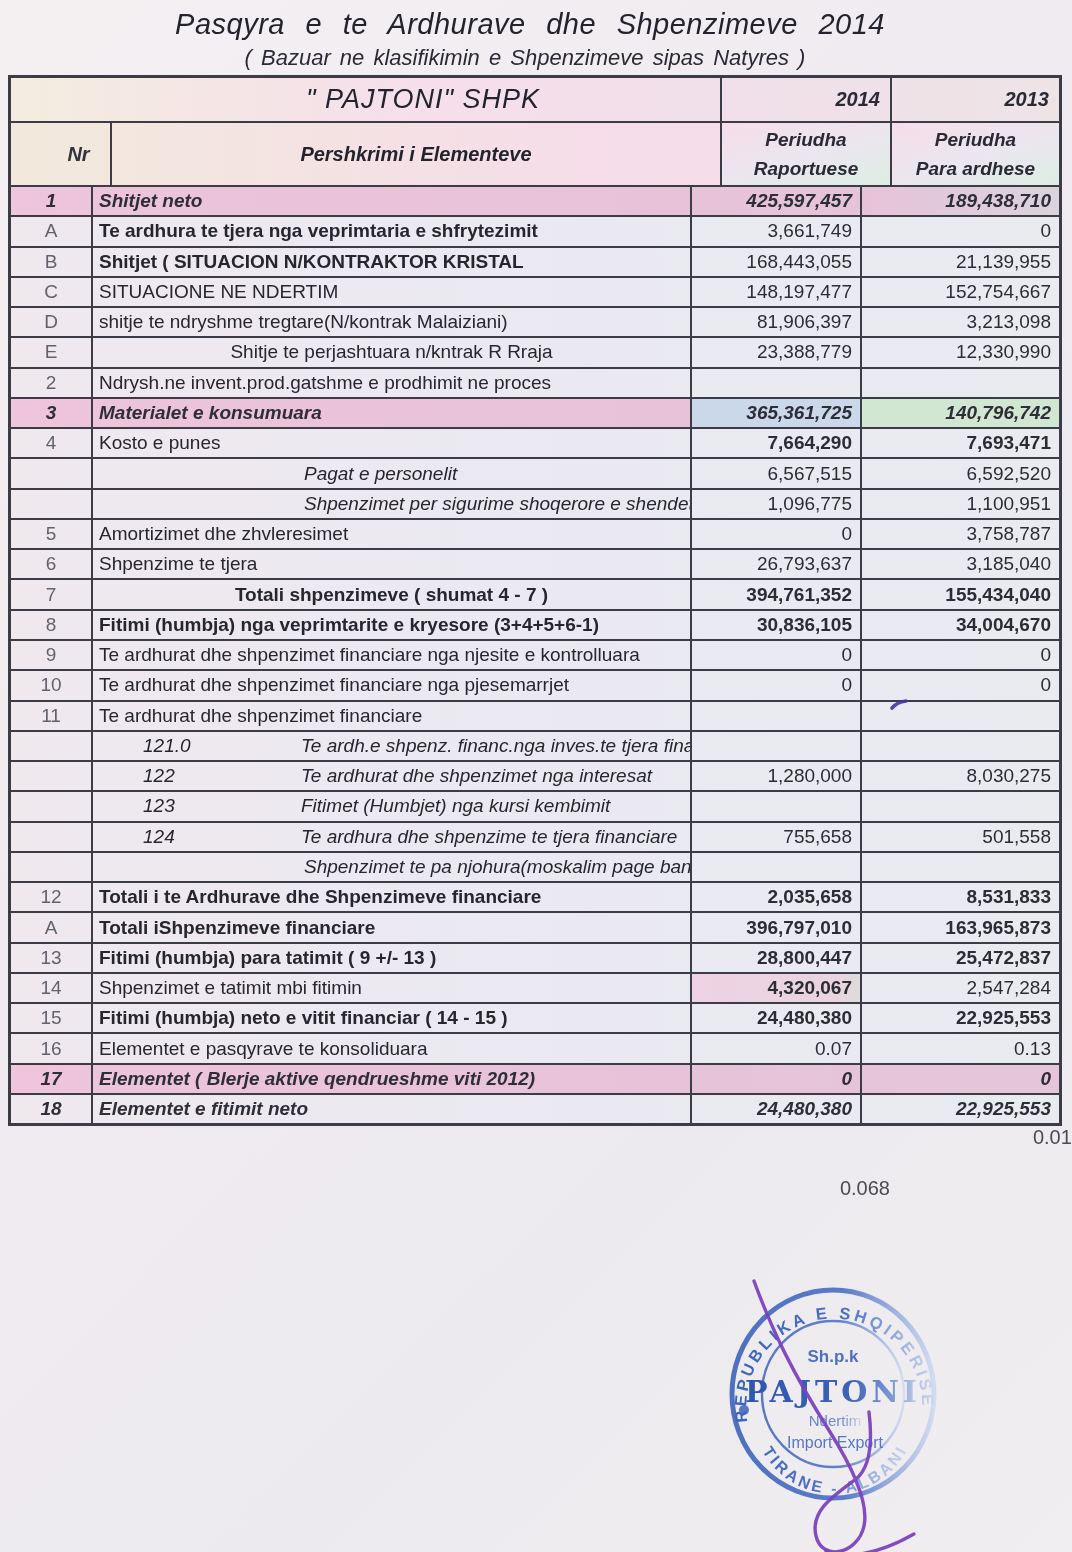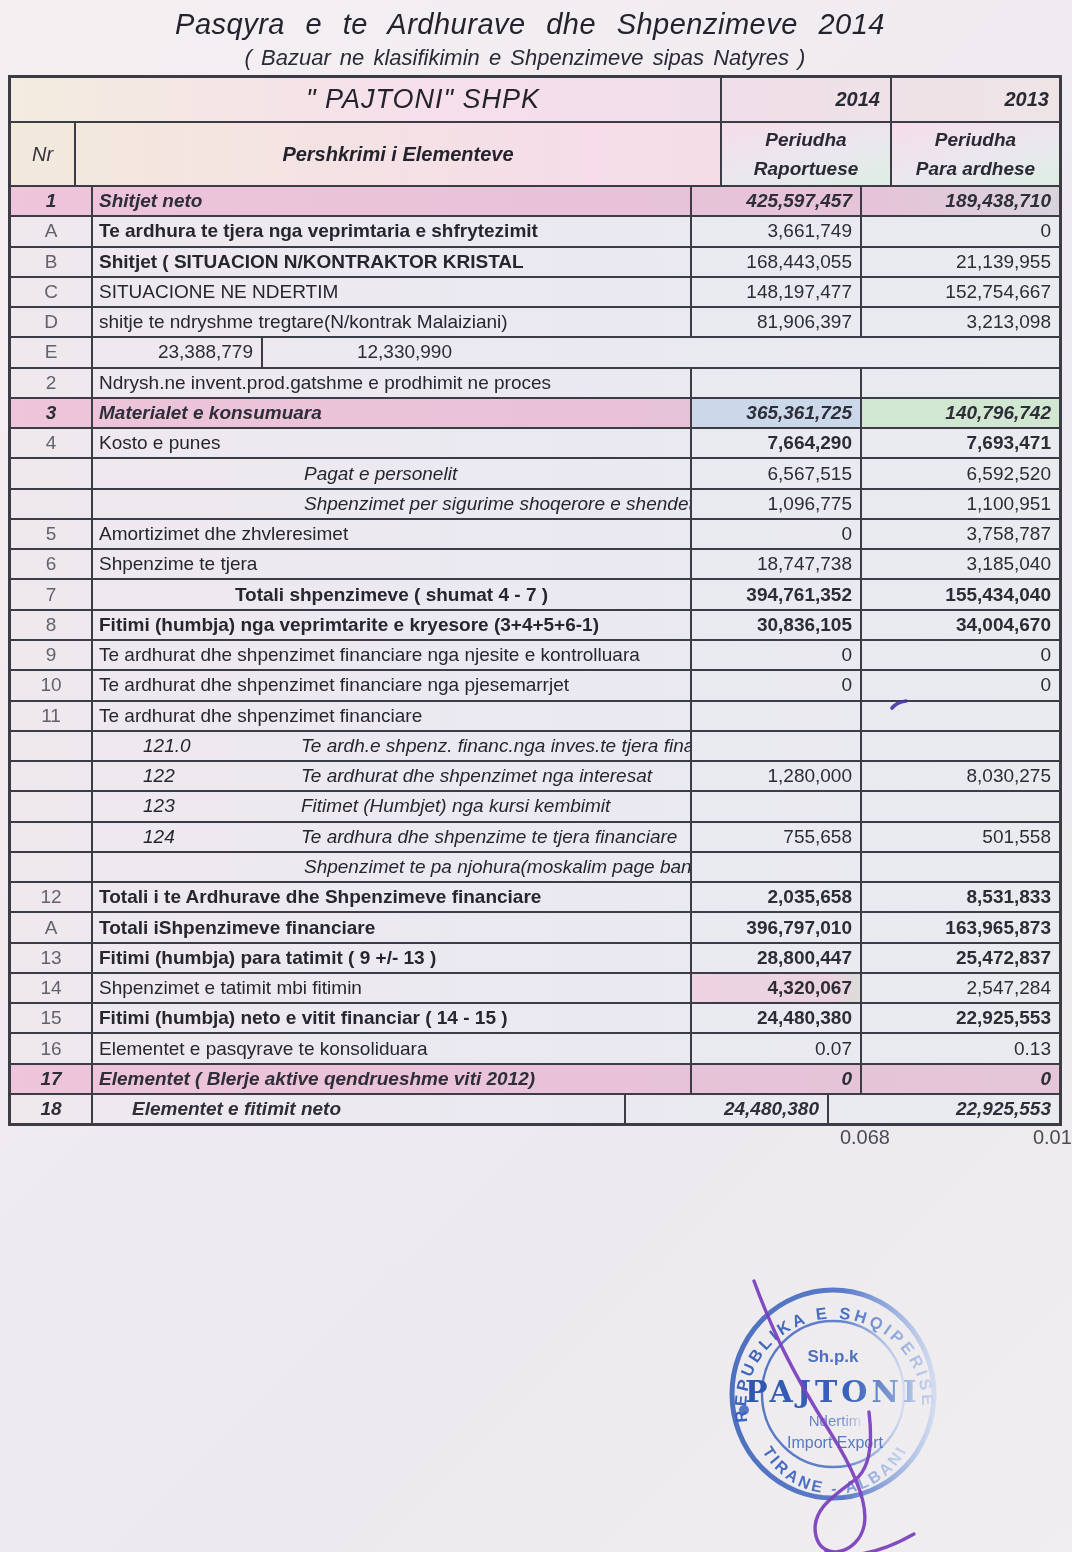--- a/index.html
+++ b/index.html
@@ -26,32 +26,32 @@
     background:linear-gradient(90deg,#f3ecdf 0%, #f6dfeb 40%, #f0dfe9 68%, #eee4e6 100%);}
   .hrow2{display:flex; height:62px; border-bottom:2px solid #3c3c46;
     background:linear-gradient(90deg,#f2e9dc 0%, #f6dde9 55%, #f2dfe8 100%);}
   .hc{box-sizing:border-box; display:flex; align-items:center;}
   .hc-company{flex:1; border-right:2px solid #3c3c46; justify-content:center; padding-left:115px;
     font-style:italic; font-size:27px; color:#23232e; letter-spacing:1px;}
   .hc-year{width:170px; border-right:2px solid #3c3c46; justify-content:flex-end; padding-right:10px;
     font-weight:bold; font-style:italic; font-size:20px; color:#2a2a35;}
   .hc-year.last{width:167px; border-right:none;text-align:center;}
   .hc-nr{width:65px; border-right:2px solid #3c3c46; justify-content:center;
-    font-weight:normal; font-style:italic; font-size:20px; color:#33333e;}
+    font-weight:bold; font-style:italic; font-size:20px; color:#33333e;margin-left:36px;}
   .hc-desc{flex:1; border-right:2px solid #3c3c46; justify-content:center;
     font-weight:bold; font-style:italic; font-size:20px; color:#23232e;}
   .hc-period{width:170px; border-right:2px solid #3c3c46; flex-direction:column; justify-content:center;
     font-weight:bold; font-style:italic; font-size:19px; line-height:1.55; color:#2a2a35;
     background:linear-gradient(165deg,#f6dde9 0%, #eae7ee 55%, #ddedе3 100%);
     background:linear-gradient(165deg,#f6dde9 0%, #eae7ee 55%, #ddeee3 100%);}
   .hc-period.last{width:167px; border-right:none;}
   #rows{display:flex; flex-direction:column; height:936px;}
   .row{flex:1 1 auto; display:flex; border-bottom:2px solid #3c3c46;
     background:linear-gradient(90deg,#efe9ee 0%, #eae9f1 55%, #e9ebef 100%);}
-  .row:last-child{border-bottom:none;gap:33px;}
+  .row:last-child{border-bottom:none;}
   .c{box-sizing:border-box; display:flex; align-items:center;}
   .c.nr{width:82px; border-right:2px solid #3c3c46; justify-content:center;
     font-size:19px; color:#62626c;}
   .c.desc{flex:1; border-right:2px solid #3c3c46; padding:0 6px;
     font-size:19px; color:#26262e; white-space:nowrap; overflow:hidden;}
   .c.v1{width:170px; border-right:2px solid #3c3c46;}
   .c.v2{width:197px;}
   .c.v1,.c.v2{justify-content:flex-end; padding-right:8px; font-size:19px; color:#2c2c34;}
   .code{flex:0 0 158px; padding-left:44px;}
   
@@ -62,21 +62,21 @@
   .row.vb .c.v1,.row.vb .c.v2{font-weight:bold;}
   .row.i .c.desc{font-style:italic;}
   .row.center .c.desc{justify-content:center;}
   .row.ind .dtext{padding-left:205px;}
   .row.r3 .c.v1{background:#cbd8e9;}
   .row.r3 .c.v2{background:#d2e7d1;}
   .row.r1 .c.v2{background:linear-gradient(90deg,#e7c2d8 0%, #d9d4dc 100%);}
   .row.v1hl .c.v1{background:linear-gradient(90deg,#eed3e2 0%, #ead4e0 85%, #dcdcd8 100%);}
   .row.v1b .c.v1{font-weight:bold;}
   .ratio{position:absolute; font-size:20px; color:#4b4b52;}
-  .ratio.r2014{left:723px; top:1126px; width:167px; text-align:right;}
+  .ratio.r2014{left:723px; top:1177px; width:167px; text-align:right;}
   .ratio.r2013{left:926px; top:1126px; width:157px; text-align:right;}
   .overlay{position:absolute; left:0; top:0; width:1072px; height:1552px; pointer-events:none;}
   .stamp-wrap{position:absolute; left:695px; top:1252px; width:300px; height:310px;}
 </style>
 </head>
 <body>
 
 <div class="page">
 
   <div class="doc-title">Pasqyra e te Ardhurave dhe Shpenzimeve 2014</div>
@@ -136,20 +136,23 @@
         <div class="row">
           <div class="c nr">D</div>
           <div class="c desc">
             <span class="dtext">shitje te ndryshme tregtare(N/kontrak Malaiziani)</span>
           </div>
           <div class="c v1">81,906,397</div>
           <div class="c v2">3,213,098</div>
         </div>
         <div class="row center">
           <div class="c nr">E</div>
+          <div class="c desc">
+            <span class="dtext">Shitje te perjashtuara n/kntrak R Rraja</span>
+          </div>
           <div class="c v1">23,388,779</div>
           <div class="c v2">12,330,990</div>
         </div>
         <div class="row">
           <div class="c nr">2</div>
           <div class="c desc">
             <span class="dtext">Ndrysh.ne invent.prod.gatshme e prodhimit ne proces</span>
           </div>
           <div class="c v1"></div>
           <div class="c v2"></div>
@@ -192,21 +195,21 @@
             <span class="dtext">Amortizimet dhe zhvleresimet</span>
           </div>
           <div class="c v1">0</div>
           <div class="c v2">3,758,787</div>
         </div>
         <div class="row">
           <div class="c nr">6</div>
           <div class="c desc">
             <span class="dtext">Shpenzime te tjera</span>
           </div>
-          <div class="c v1">18,747,738</div>
+          <div class="c v1">26,793,637</div>
           <div class="c v2">3,185,040</div>
         </div>
         <div class="row db vb center">
           <div class="c nr">7</div>
           <div class="c desc">
             <span class="dtext">Totali shpenzimeve  (  shumat  4 - 7 )</span>
           </div>
           <div class="c v1">394,761,352</div>
           <div class="c v2">155,434,040</div>
         </div>

